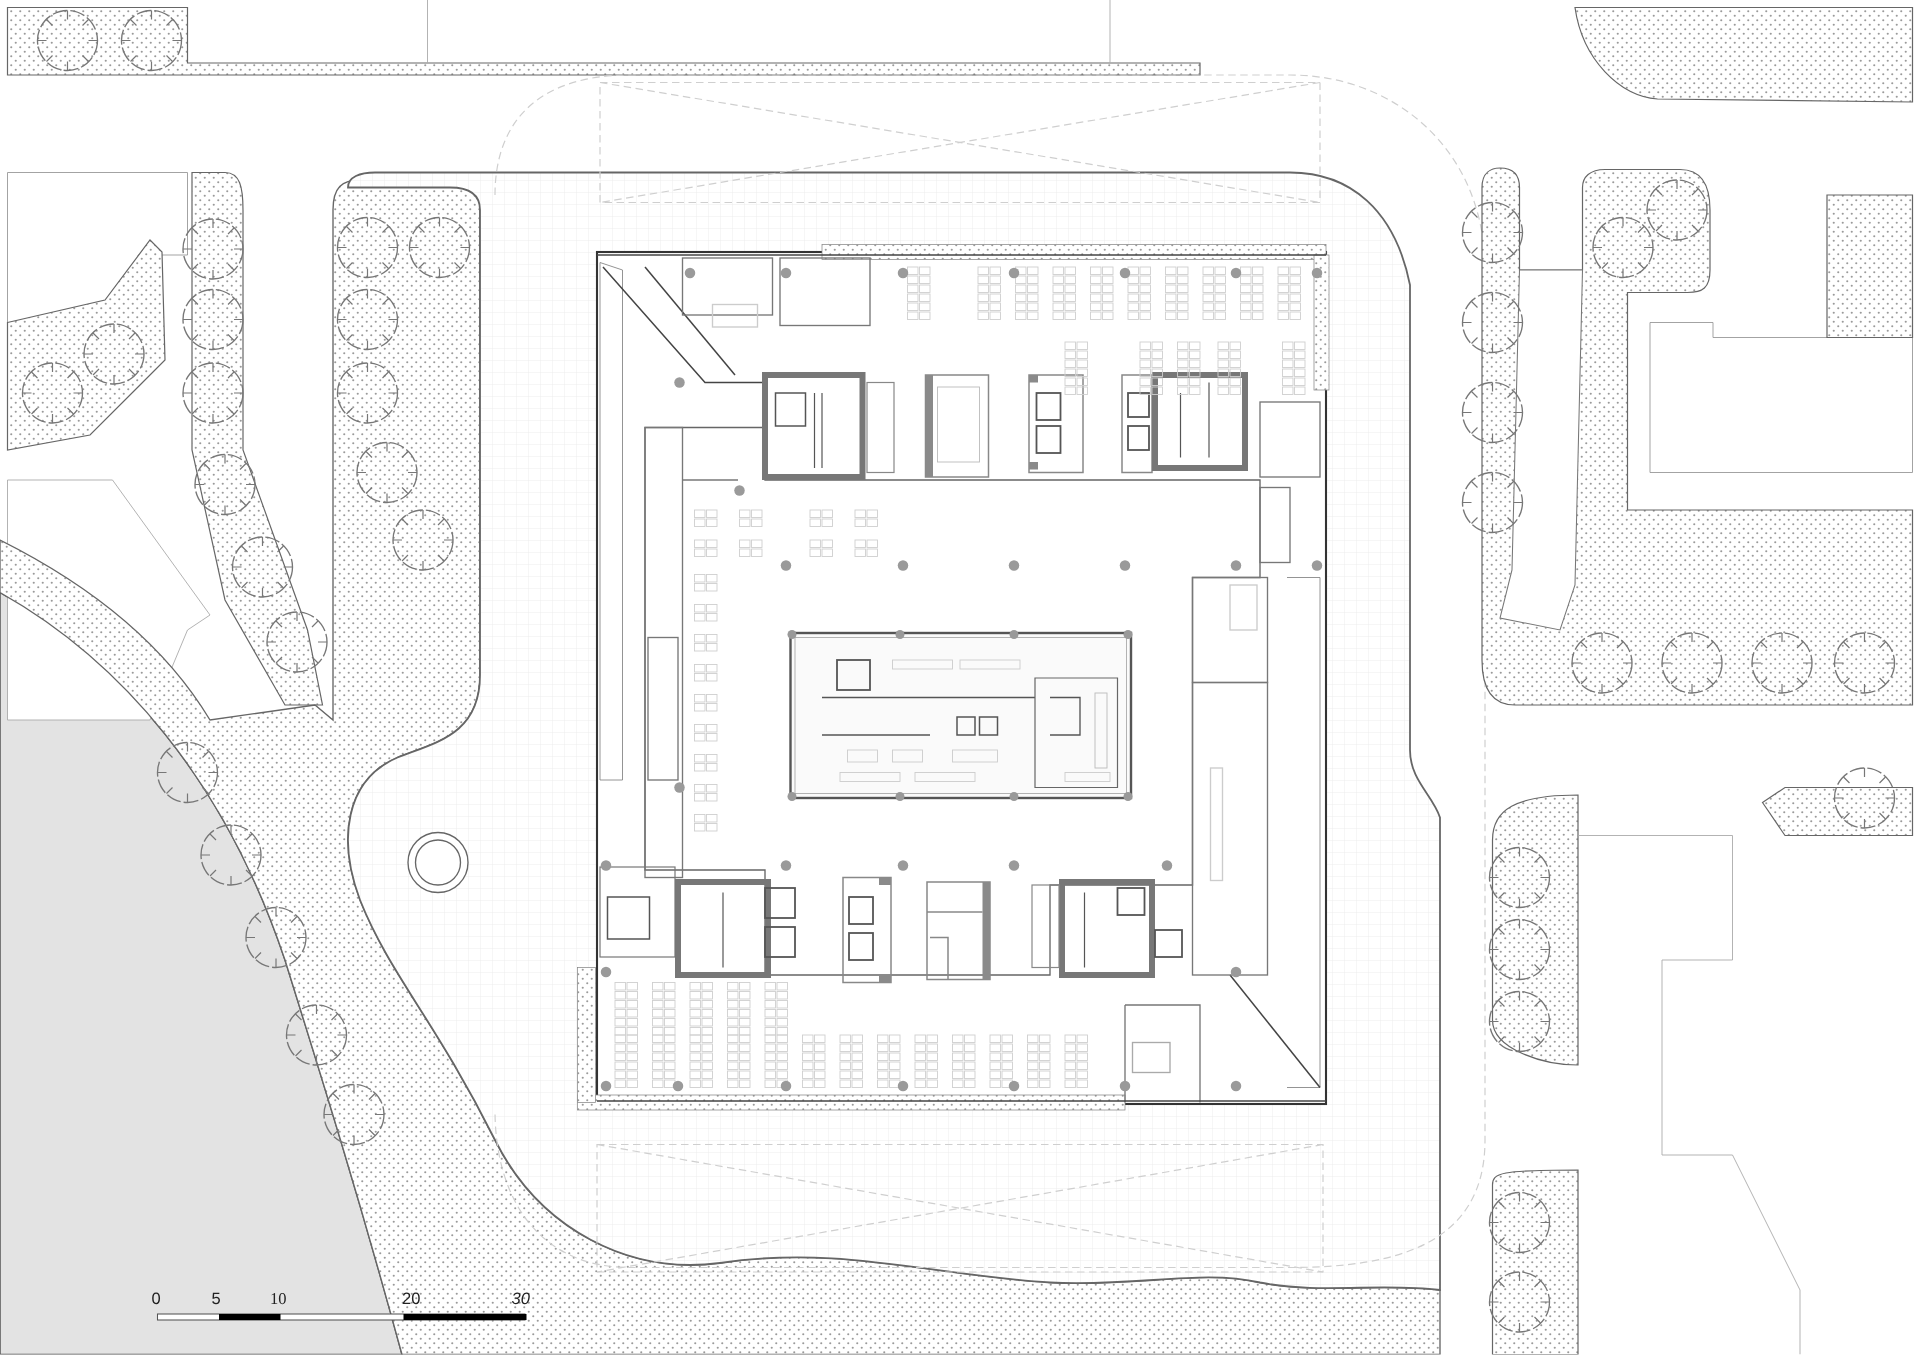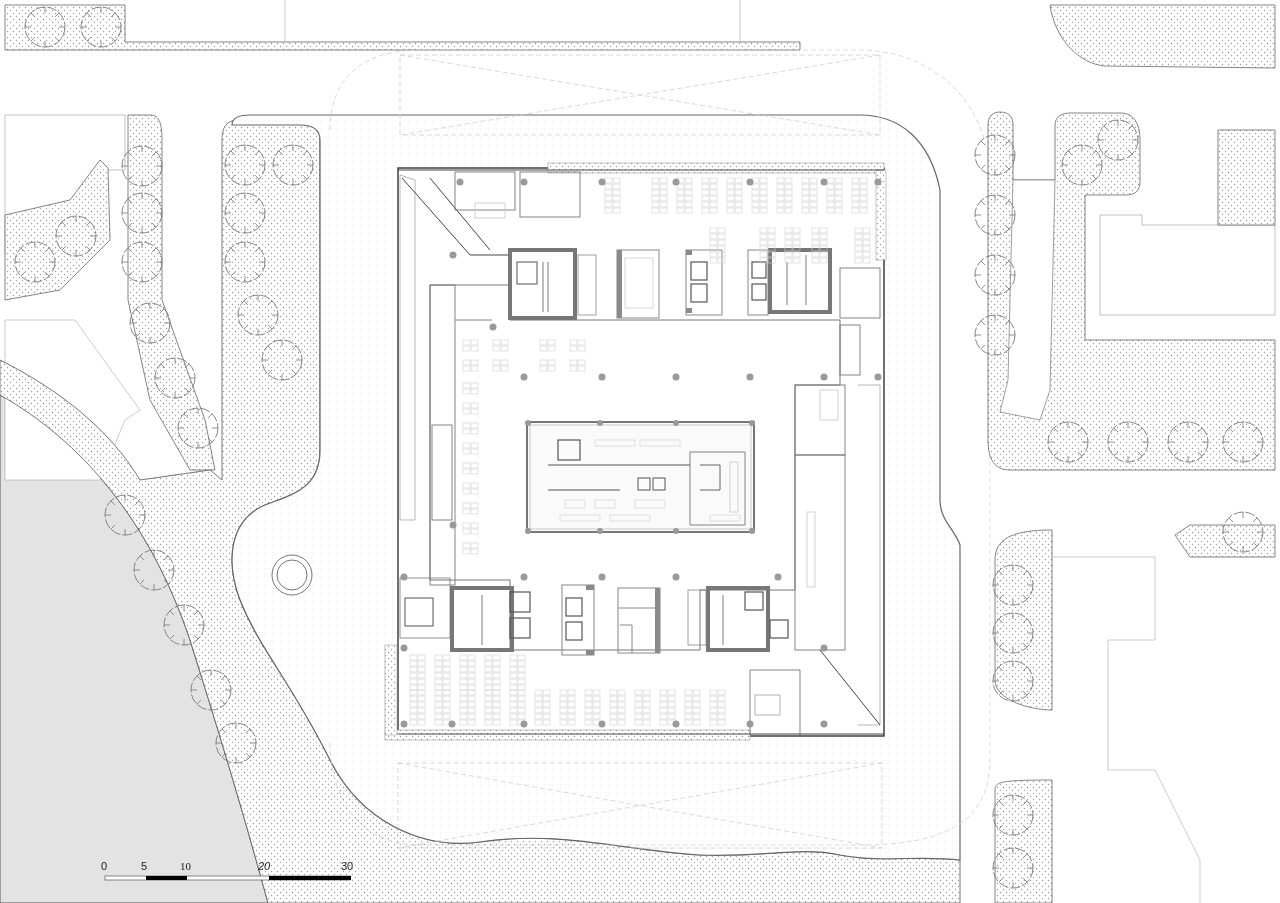--- a/index.html
+++ b/index.html
@@ -355,14 +355,14 @@
   <g>
     <rect x="105" y="876" width="245" height="4" fill="#fff" stroke="#555" stroke-width="0.7"></rect>
     <rect x="146" y="876" width="41" height="4" fill="#000"></rect>
     <rect x="269" y="876" width="82" height="4" fill="#000"></rect>
   </g>
 </svg>
 
 <span class="scale-label" style="left:101px;">0</span>
 <span class="scale-label" style="left:141px;">5</span>
 <span class="scale-label" style="left:180px;font-family:Liberation Serif, serif;">10</span>
-<span class="scale-label" style="left:258px;font-style:italic;">20</span>
-<span class="scale-label" style="left:341px;">30</span>
+<span class="scale-label" style="left:268px;">20</span>
+<span class="scale-label" style="left:341px;font-style:italic;">30</span>
 
 </body></html>

